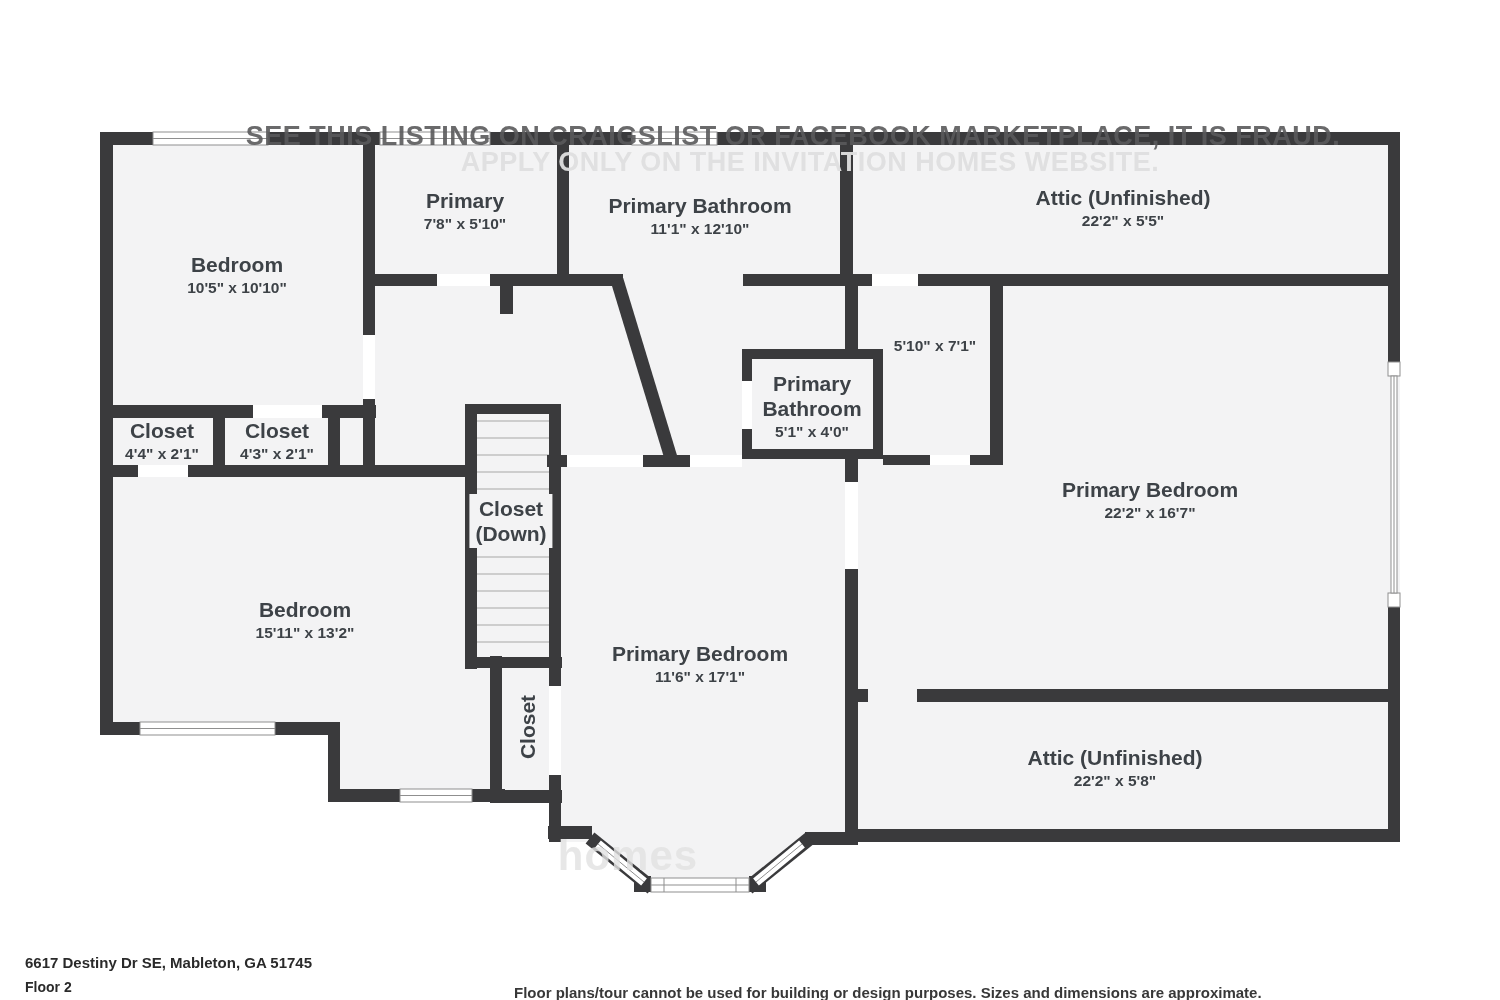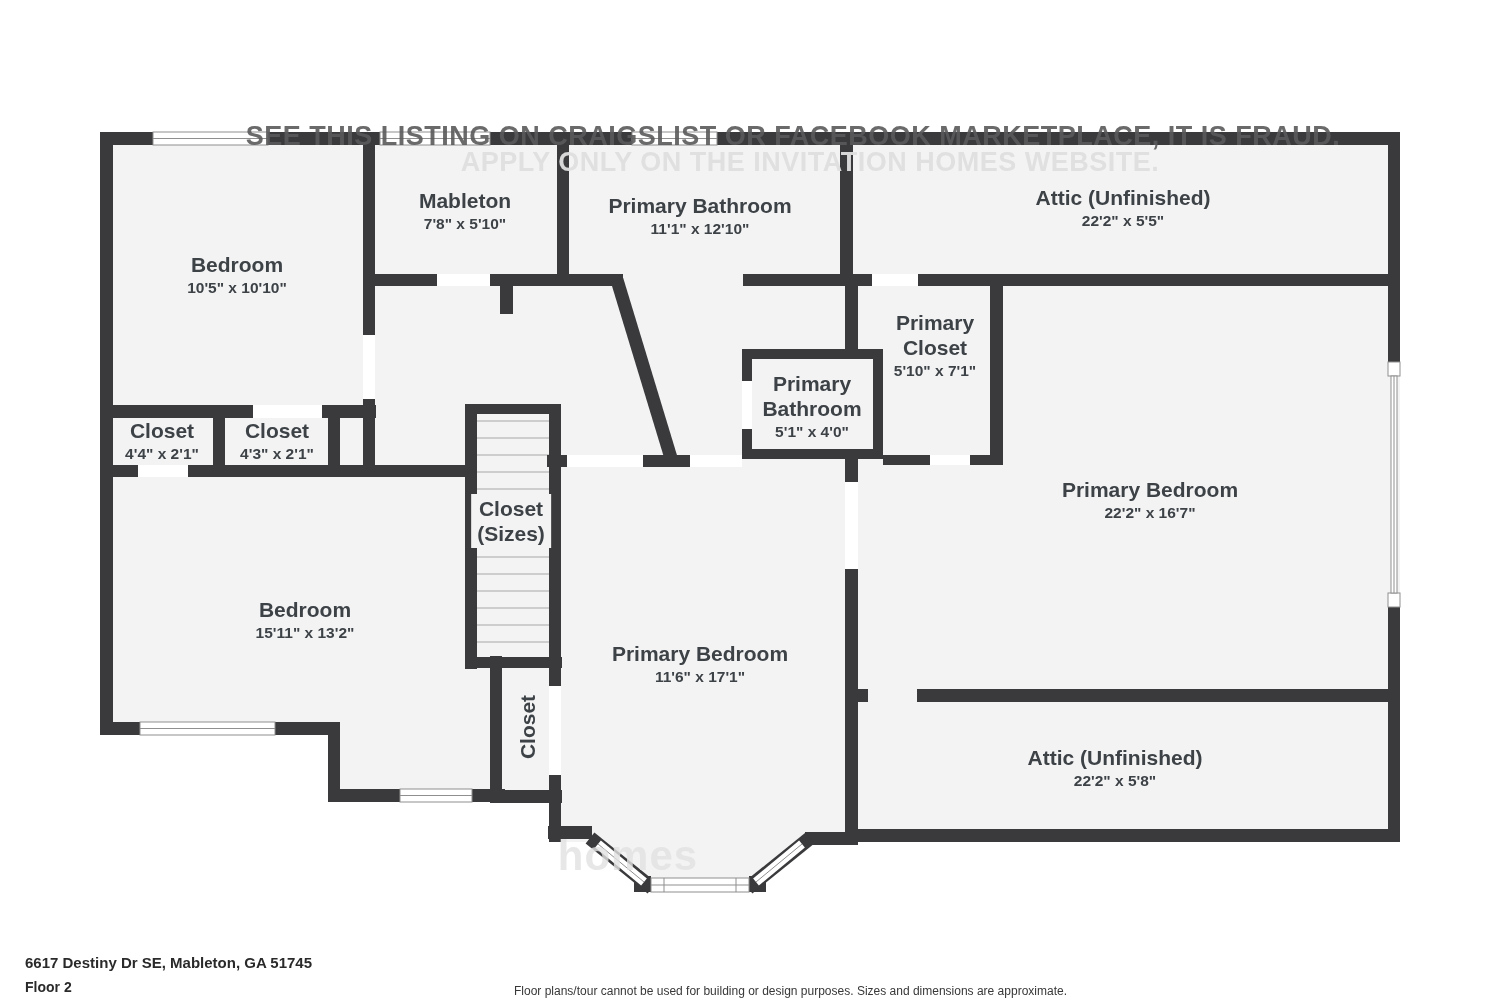--- a/index.html
+++ b/index.html
@@ -12,21 +12,21 @@
   .lbl .nm{display:block;font-size:21px;font-weight:700;line-height:25px;}
   .lbl .dm{display:block;font-size:15.5px;font-weight:700;line-height:21px;}
   .lbl.wrap{white-space:normal;}
   .lbl.wrap .nm{width:126px;margin:0 auto;}
   .lbl.stairs{background:#f3f3f4;padding:2px 6px;}
   .lbl.stairs .dm{font-size:21px;line-height:25px;}
   .lbl.vert{transform:translate(-50%,-50%) rotate(-90deg);}
   .footer-line{position:absolute;color:#2a2a2a;z-index:6;}
   #address{left:25px;top:942px;font-size:15px;font-weight:700;}
   #floor-label{left:25px;top:967px;font-size:14px;font-weight:700;}
-  #disclaimer{left:514px;top:972px;font-size:12px;font-weight:400;color:#383838;}
+  #disclaimer{left:514px;top:972px;font-size:15px;font-weight:700;color:#383838;}
 </style>
 </head>
 <body>
 
 <div id="stage">
 
 <svg id="plan-svg" width="1500" height="1000" viewBox="0 0 1500 1000">
 
   <g>
     <rect x="100" y="120" width="1300" height="710" fill="#f3f3f4"></rect>
@@ -168,50 +168,49 @@
   <text x="793" y="133" text-anchor="middle" font-size="27" font-weight="700" fill="#5a5a5c" opacity="0.9" letter-spacing="0.5">SEE THIS LISTING ON CRAIGSLIST OR FACEBOOK MARKETPLACE, IT IS FRAUD.</text>
   <text x="810" y="159" text-anchor="middle" font-size="27" font-weight="700" fill="#e0e0e0" opacity="0.95" letter-spacing="0.5">APPLY ONLY ON THE INVITATION HOMES WEBSITE.</text>
   <text x="628" y="858" text-anchor="middle" font-size="42" font-weight="600" fill="#e2e2e2" opacity="0.8" letter-spacing="1">homes</text>
 </svg>
 
 <div class="lbl" style="left:237px;top:263px">
   <span class="nm">Bedroom</span>
   <span class="dm">10'5" x 10'10"</span>
 </div>
 <div class="lbl" style="left:465px;top:199px">
-  <span class="nm">Mableton</span>
+  <span class="nm">Primary</span>
   <span class="dm">7'8" x 5'10"</span>
 </div>
 <div class="lbl" style="left:700px;top:204px">
   <span class="nm">Primary Bathroom</span>
   <span class="dm">11'1" x 12'10"</span>
 </div>
 <div class="lbl" style="left:1123px;top:196px">
   <span class="nm">Attic (Unfinished)</span>
   <span class="dm">22'2" x 5'5"</span>
 </div>
 <div class="lbl wrap" style="left:935px;top:333px">
-  <span class="nm">Primary Closet</span>
   <span class="dm">5'10" x 7'1"</span>
 </div>
 <div class="lbl wrap" style="left:812px;top:394px">
   <span class="nm">Primary Bathroom</span>
   <span class="dm">5'1" x 4'0"</span>
 </div>
 <div class="lbl" style="left:162px;top:429px">
   <span class="nm">Closet</span>
   <span class="dm">4'4" x 2'1"</span>
 </div>
 <div class="lbl" style="left:277px;top:429px">
   <span class="nm">Closet</span>
   <span class="dm">4'3" x 2'1"</span>
 </div>
 <div class="lbl stairs" style="left:511px;top:509px">
   <span class="nm">Closet</span>
-  <span class="dm">(Sizes)</span>
+  <span class="dm">(Down)</span>
 </div>
 <div class="lbl" style="left:1150px;top:488px">
   <span class="nm">Primary Bedroom</span>
   <span class="dm">22'2" x 16'7"</span>
 </div>
 <div class="lbl" style="left:305px;top:608px">
   <span class="nm">Bedroom</span>
   <span class="dm">15'11" x 13'2"</span>
 </div>
 <div class="lbl" style="left:700px;top:652px">

